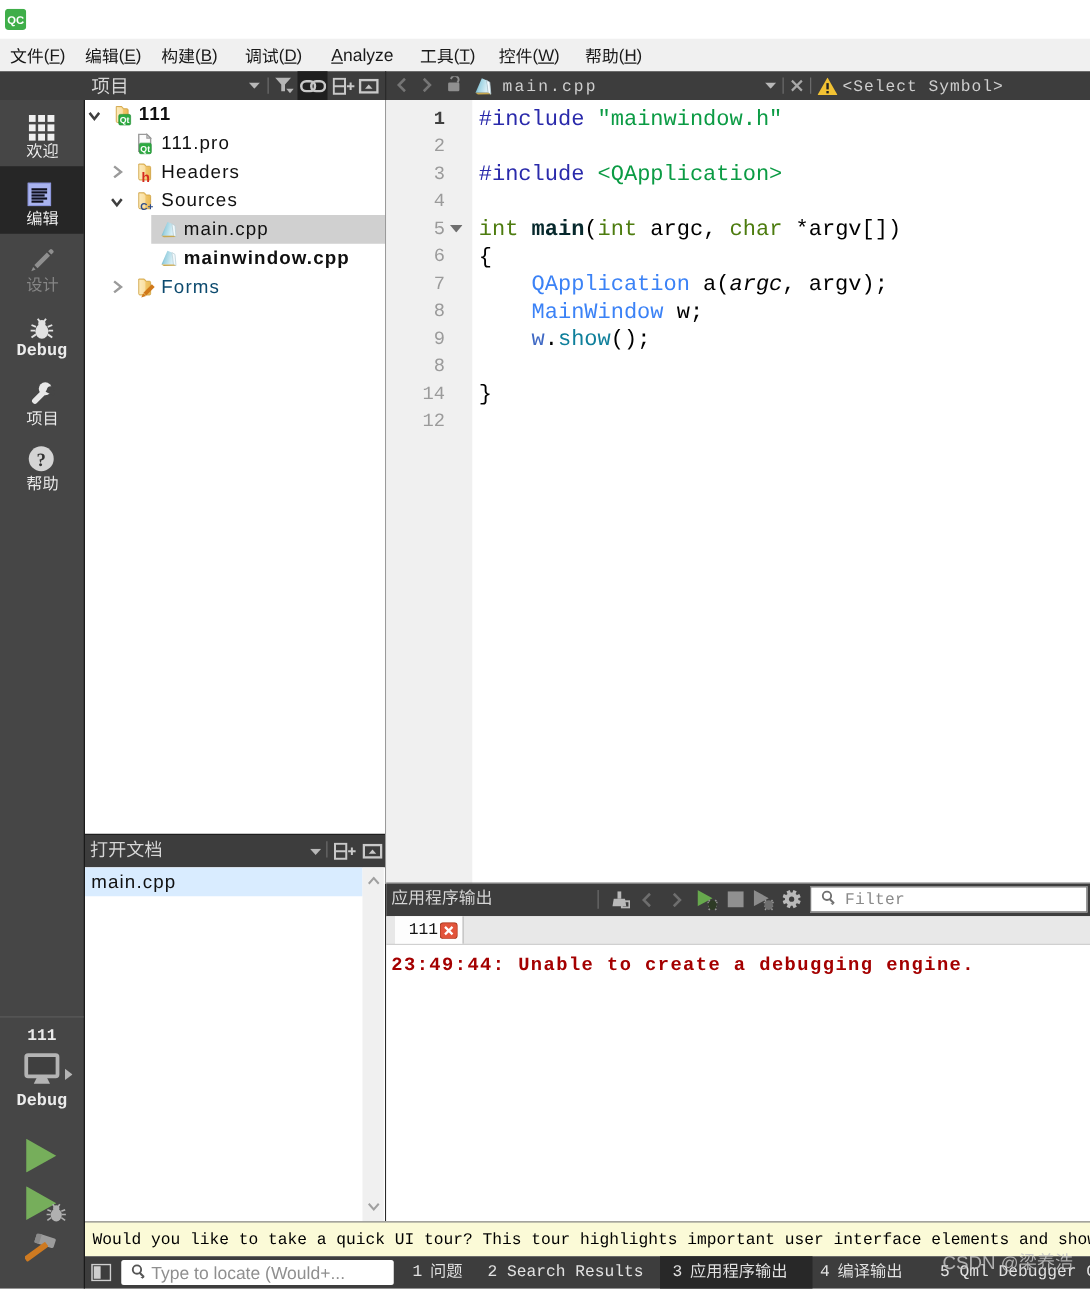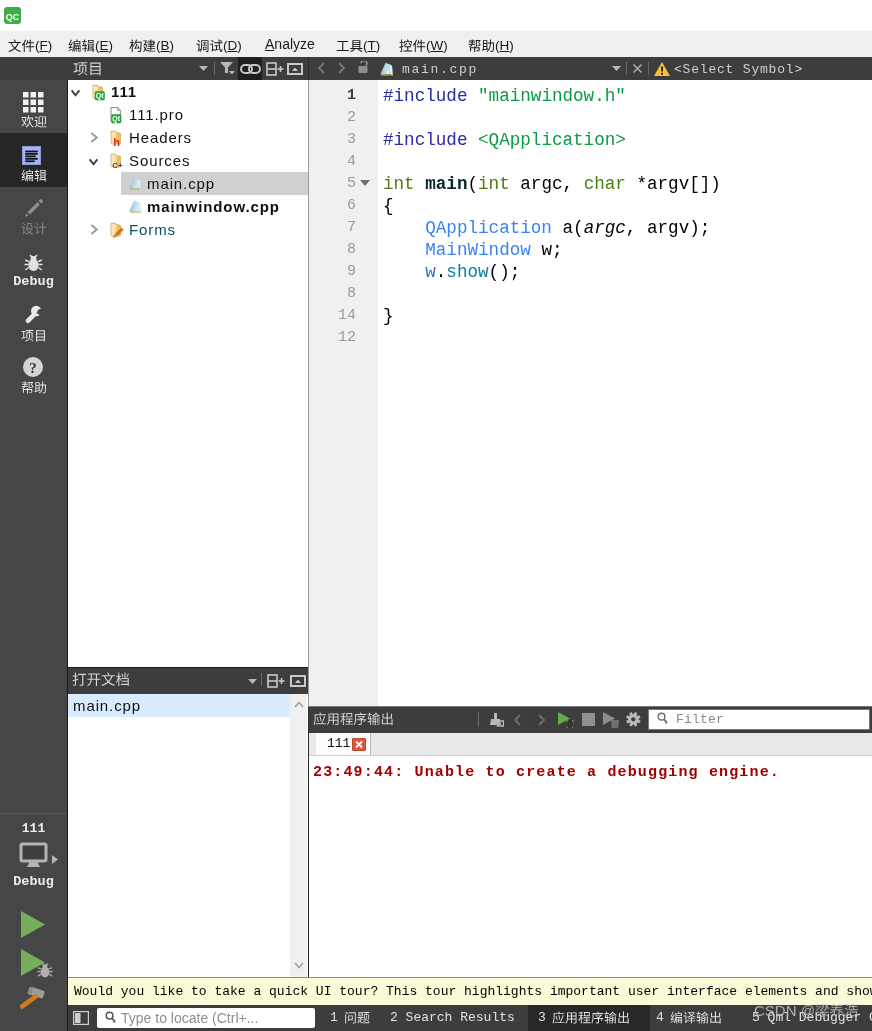--- a/index.html
+++ b/index.html
@@ -513,21 +513,21 @@
     <svg style="position:absolute;left:73px;top:1011px" width="16" height="14" viewBox="0 0 16 14">
       <rect x="0.5" y="0.5" width="15" height="13" fill="none" stroke="#cfcfcf" stroke-width="1.4"></rect>
       <rect x="2" y="2" width="5.5" height="10" fill="#cfcfcf"></rect>
     </svg>
     <div style="position:absolute;left:97px;top:1008px;width:218px;height:20px;background:#fff;border-radius:2px"></div>
     <svg style="position:absolute;left:104px;top:1011px" width="13" height="13" viewBox="0 0 13 14">
       <circle cx="5.5" cy="5" r="3.6" fill="none" stroke="#555" stroke-width="1.6"></circle>
       <line x1="8" y1="8" x2="11.5" y2="11.5" stroke="#555" stroke-width="1.8"></line>
       <polygon points="8.5,11.5 12,11.5 10.2,13" fill="#555"></polygon>
     </svg>
-    <div style="position:absolute;left:121px;top:1009px;width:195px;height:18px;font-size:14px;color:#8f8f8f;line-height:18px">Type to locate (Ctrl+...</div>
+    <div style="position:absolute;left:121px;top:1009px;width:195px;height:18px;font-size:14px;color:#8f8f8f;line-height:18px">Type to locate (Would+...</div>
     <div style="position:absolute;left:330px;top:1010px;width:60px;height:16px;font-size:13px;color:#e2e2e2;line-height:16px;font-family:'Liberation Mono',monospace">1&nbsp;</div>
     <div style="position:absolute;left:344px;top:1010px;width:40px;height:16px;"><svg class="cjk" width="26" height="13" viewBox="0 0 2000 1000" fill="#e2e2e2" style="">
         <use href="#u95ee" x="0"></use>
         <use href="#u9898" x="1000"></use>
       </svg></div>
     <div style="position:absolute;left:390px;top:1010px;width:140px;height:16px;font-size:13px;color:#e2e2e2;line-height:16px;font-family:'Liberation Mono',monospace">2 Search Results</div>
     <div style="position:absolute;left:528px;top:1005px;width:122px;height:26px;background:#282828"></div>
     <div style="position:absolute;left:538px;top:1010px;width:20px;height:16px;font-size:13px;color:#e2e2e2;line-height:16px;font-family:'Liberation Mono',monospace">3</div>
     <div style="position:absolute;left:552px;top:1010px;width:90px;height:16px;"><svg class="cjk" width="78" height="13" viewBox="0 0 6000 1000" fill="#e2e2e2" style="">
         <use href="#u5e94" x="0"></use>

